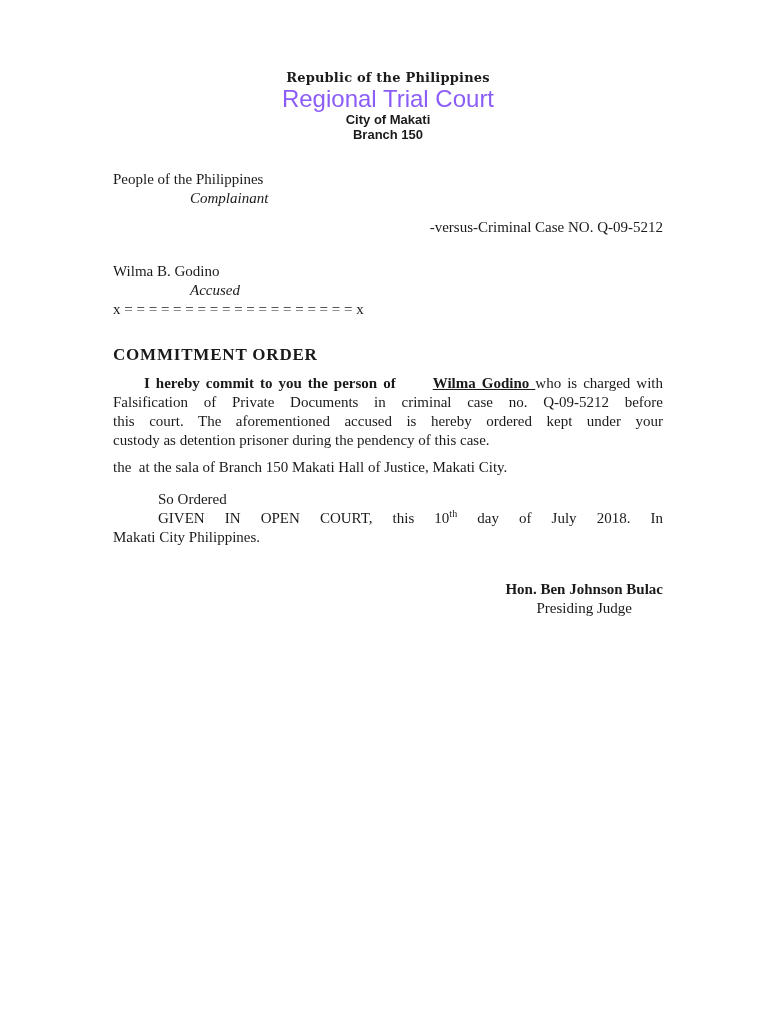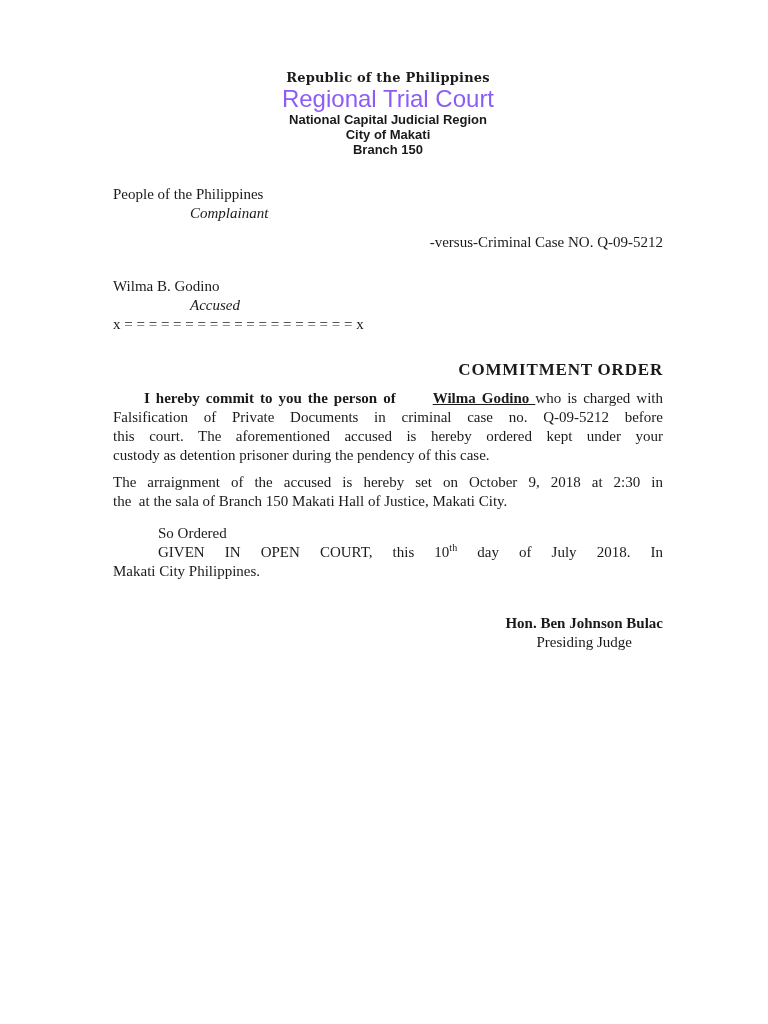--- a/index.html
+++ b/index.html
@@ -19,21 +19,21 @@
 
   
   .case-caption { margin-top:28px; }
   .role { padding-left:77px; font-style:italic; }
   .versus-row { display:flex; justify-content:flex-end; margin-top:10px; }
   .versus-label { padding-left:32px; }
   .case-right { text-align:right; }
   .accused-name { margin-top:25px; }
 
   
-  .order-title { margin:26px 0 0 0; text-align:right; font-size:17px; line-height:20px; font-weight:bold; letter-spacing:.8px; }
+  .order-title { margin:26px 0 0 0; text-align:left; font-size:17px; line-height:20px; font-weight:bold; letter-spacing:.8px; }
   .addressee { margin-top:13px; font-weight:bold; }
   .addr-loc { padding-left:25px; }
   .u { text-decoration:underline; }
   .b { font-weight:bold;margin-left:31px; }
   .para1 { margin-top:9px; }
   .para2 { margin-top:8px; }
   .jline { text-align:justify; text-align-last:justify; }
   .so-ordered { margin-top:13px; padding-left:45px; }
   .given-line1 { text-indent:45px; }
   sup { font-size:10px; line-height:0; }
@@ -45,21 +45,20 @@
 </style>
 </head>
 <body>
 
 <div class="page">
   <div class="content">
 
     <header class="court-header">
       <div class="h-republic">Republic of the Philippines</div>
       <div class="h-court">Regional Trial Court</div>
-      <div class="h-sub">National Capital Judicial Region</div>
       <div class="h-sub">City of Makati</div>
       <div class="h-sub">Branch 150</div>
     </header>
 
     <section class="case-caption">
       <div>People of the Philippines</div>
       <div class="role">Complainant</div>
       <div class="versus-row">
         <div class="versus-label">-versus-</div>
         <div class="case-right">
@@ -75,21 +74,20 @@
 
 
     <section class="para1">
       <div class="jline"><span class="b">I hereby commit to you the person of </span><span class="b u">Wilma Godino </span><span>who is charged with</span></div>
       <div class="jline">Falsification of Private Documents in criminal case no. Q-09-5212 before</div>
       <div class="jline">this court. The aforementioned accused is hereby ordered kept under your</div>
       <div>custody as detention prisoner during the pendency of this case.</div>
     </section>
 
     <section class="para2">
-      <div class="jline">The arraignment of the accused is hereby set on October 9, 2018 at 2:30 in</div>
       <div>the&nbsp; at the sala of Branch 150 Makati Hall of Justice, Makati City.</div>
     </section>
 
     <div class="so-ordered">So Ordered</div>
 
     <section>
       <div class="jline given-line1"><span>GIVEN IN OPEN COURT, this 10</span><sup>th</sup><span> day of July 2018. In</span></div>
       <div>Makati City Philippines.</div>
     </section>
 

